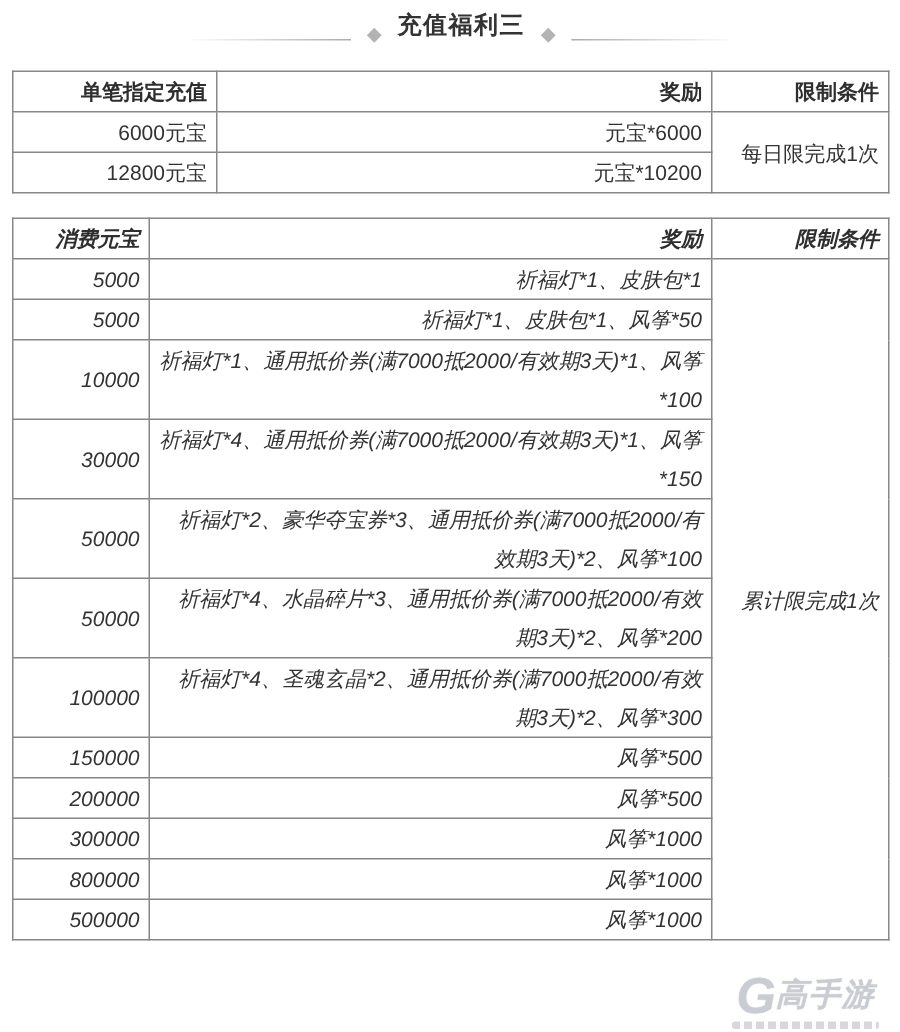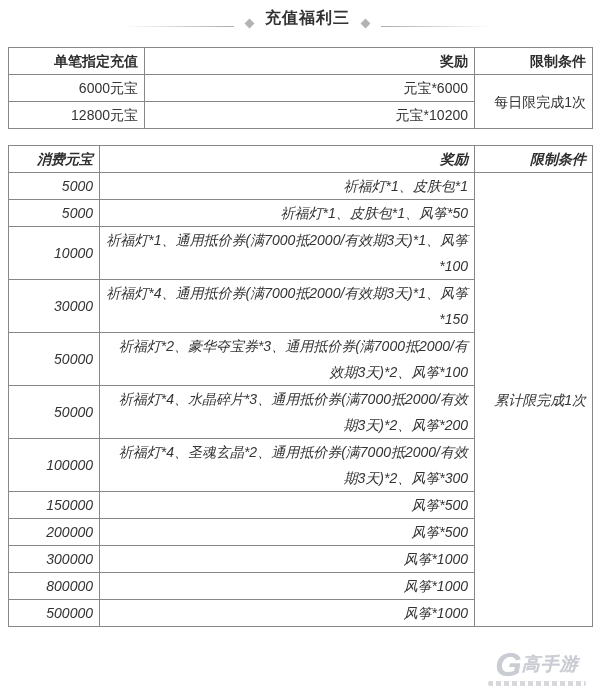--- a/index.html
+++ b/index.html
@@ -63,21 +63,21 @@
     position:absolute; right:2px; bottom:2px;
     width:122px; text-align:center;
     color:#c9ccd2; z-index:5; pointer-events:none;
   }
   .wm-row {
     display:flex; align-items:center; justify-content:center;
     font-weight:bold; font-style:italic;
     text-shadow:0 0 1px #dcdee2;
   }
   .wm-g    { font-size:34px; line-height:30px; }
-  .wm-text { font-size:18px; line-height:30px; letter-spacing:1px; }
+  .wm-text { font-size:21px; line-height:30px; letter-spacing:1px; }
   .wm-sub {
     margin:2px auto 0; width:98px; height:5px; border-radius:2px;
     background:repeating-linear-gradient(to right, #d6d8dc 0 5px, rgba(255,255,255,0) 5px 8px);
   }
 </style>
 </head>
 <body>
 
 <div class="page">
 

